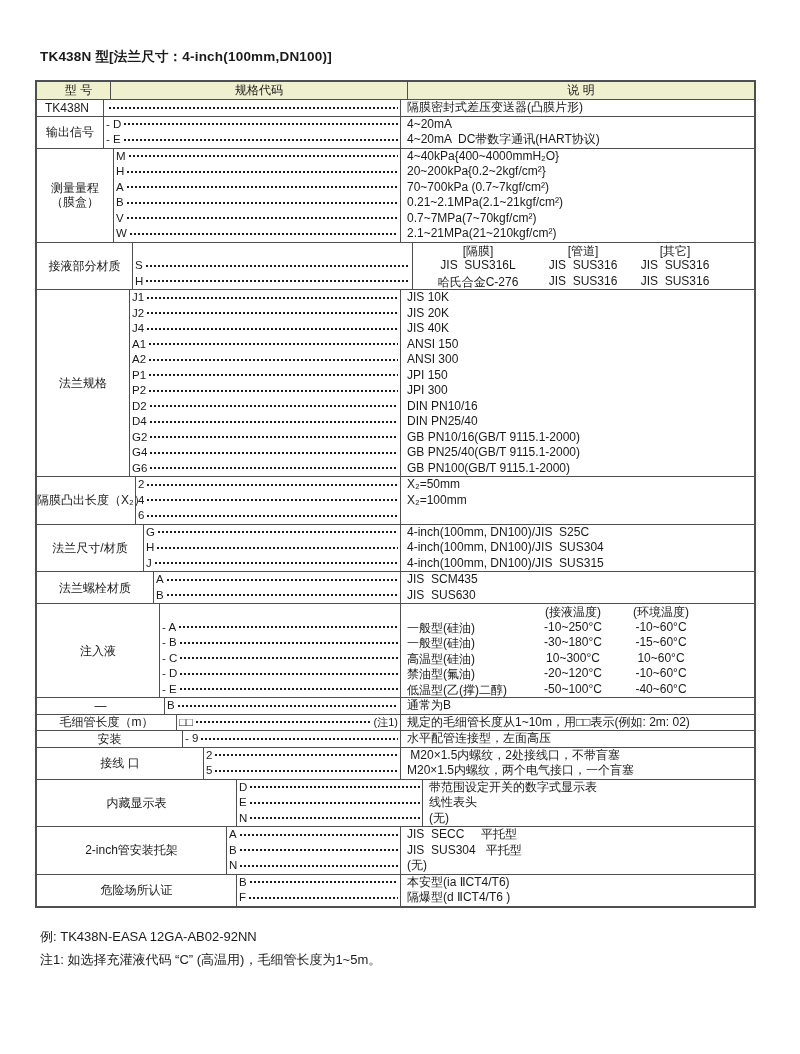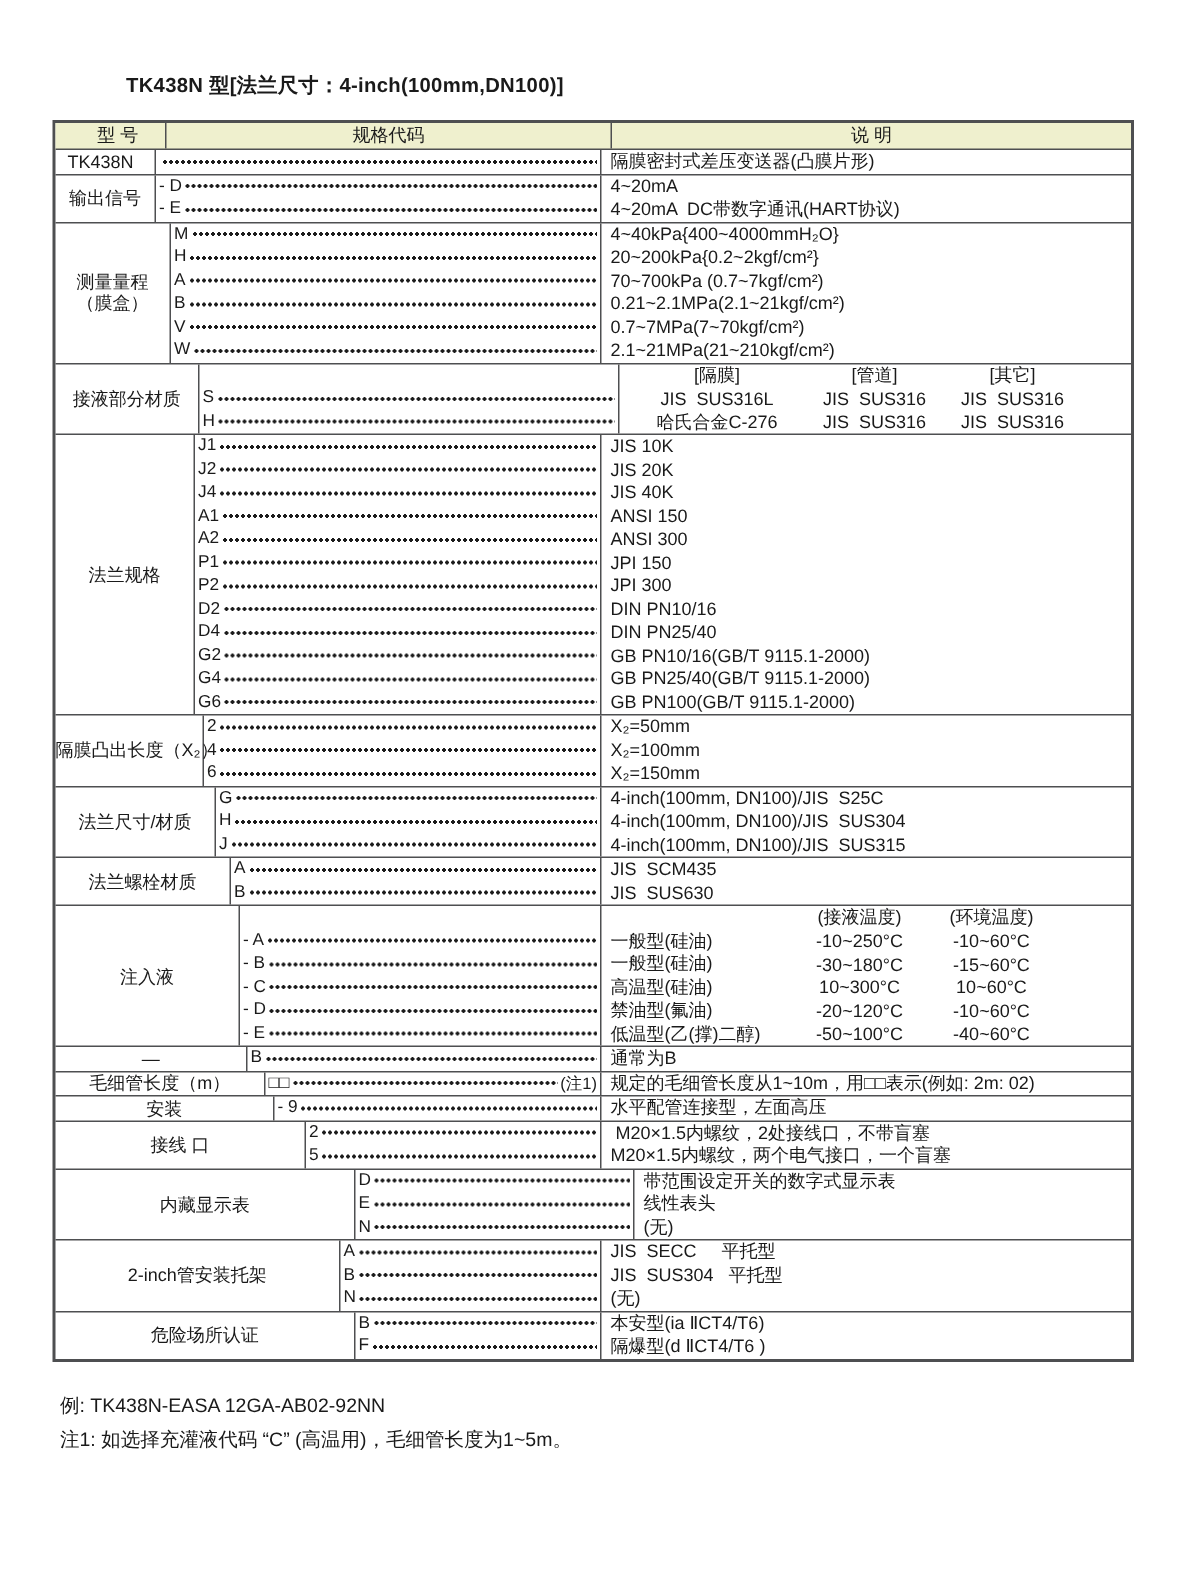--- a/index.html
+++ b/index.html
@@ -1,18 +1,18 @@
 <!DOCTYPE html>
 <html><head>
 <meta charset="utf-8">
 <style>
   html,body{margin:0;padding:0;background:#ffffff;}
   .page{position:relative;width:800px;height:1054px;background:#ffffff;overflow:hidden;
         font-family:"Liberation Sans","DejaVu Sans",sans-serif;color:#1a1a1a;}
-  .title{position:absolute;left:40px;top:48px;font-size:13.5px;font-weight:bold;letter-spacing:0.2px;margin-left:44px;}
+  .title{position:absolute;left:40px;top:48px;font-size:13.5px;font-weight:bold;letter-spacing:0.2px;}
   .spec-table{position:absolute;left:35px;top:80px;width:721px;border:2px solid #4e4f51;box-sizing:border-box;}
   .header-row{display:flex;height:17px;background:#eff0ce;border-bottom:1.5px solid #4e4f51;
               font-size:12px;align-items:center;}
   .h-model{width:74px;text-align:center;border-right:1px solid #4e4f51;box-sizing:border-box;height:100%;
            display:flex;align-items:center;justify-content:center;padding-left:10px;}
   .h-code{width:296px;text-align:center;height:100%;display:flex;align-items:center;justify-content:center;}
   .h-desc{flex:1;text-align:center;border-left:1.5px solid #4e4f51;box-sizing:border-box;height:100%;
           display:flex;align-items:center;justify-content:center;}
   .section{display:flex;align-items:stretch;}
   .sec-border{border-top:1.5px solid #4e4f51;}
@@ -22,21 +22,21 @@
   .label-cell.left{align-items:flex-start;padding-left:8px;}
   .label-line{line-height:14px;white-space:pre;}
   .code-cell{display:flex;flex-direction:column;flex-shrink:0;box-sizing:border-box;}
   .desc-cell{flex:1;display:flex;flex-direction:column;border-left:1.5px solid #4e4f51;box-sizing:border-box;}
   .crow{display:flex;align-items:center;height:15.5px;padding-left:2px;}
   .code{font-size:11.5px;white-space:pre;line-height:15.5px;}
   .dots{flex:1;height:100%;margin:0 2px;
         background-image:radial-gradient(circle,#1c1c1c 1.15px,rgba(0,0,0,0) 1.35px);
         background-size:4px 8px;background-repeat:repeat-x;background-position:0 center;}
   .note{font-size:11px;white-space:pre;padding-right:2px;}
-  .drow{display:flex;align-items:center;height:15.5px;padding-left:6px;font-size:12px;}
+  .drow{display:flex;height:15.5px;padding-left:6px;font-size:12px;}
   .dtext{white-space:pre;line-height:15.5px;}
   .mcol{width:92px;text-align:center;white-space:pre;flex-shrink:0;}
   .mcol1{width:118px;}
   .fname{width:122px;white-space:pre;flex-shrink:0;}
   .ftemp{width:88px;text-align:center;white-space:pre;flex-shrink:0;}
   .footer-example{position:absolute;left:40px;top:928px;font-size:13px;}
   .footer-note{position:absolute;left:40px;top:951px;font-size:13px;}
 </style>
 </head>
 <body>
@@ -286,23 +286,20 @@
               <span class="dots"></span>
             </div>
           </div>
           <div class="desc-cell">
             <div class="drow">
               <span class="dtext">X₂=50mm</span>
             </div>
             <div class="drow">
               <span class="dtext">X₂=100mm</span>
             </div>
-            <div class="drow">
-              <span class="dtext">X₂=150mm</span>
-            </div>
           </div>
         </div>
         <div class="section sec-border">
           <div class="label-cell" style="width: 107px;">
             <div class="label-line">法兰尺寸/材质</div>
           </div>
           <div class="code-cell" style="width: 256px;">
             <div class="crow">
               <span class="code">G</span>
               <span class="dots"></span>

